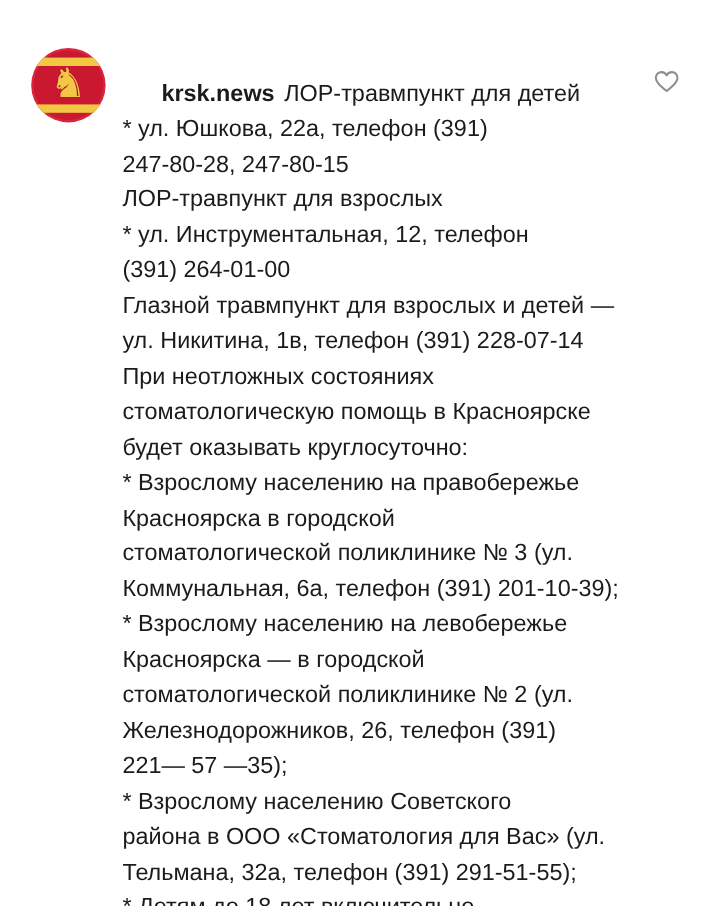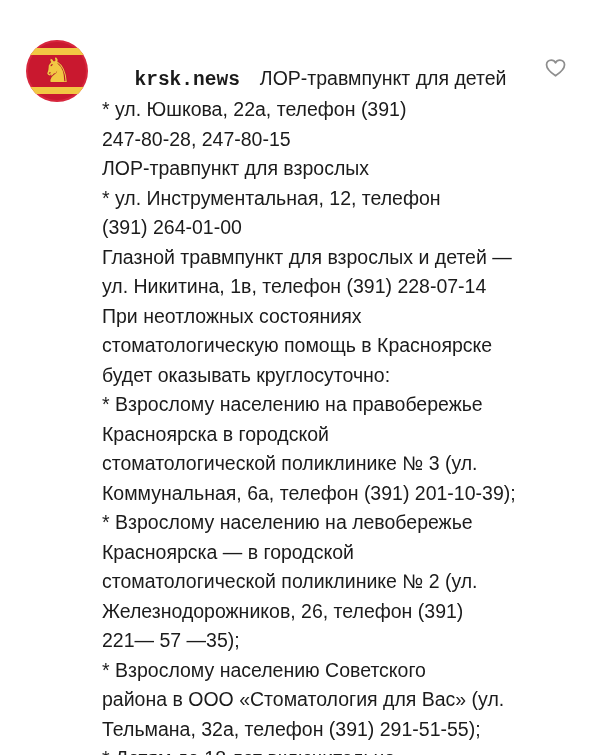--- a/index.html
+++ b/index.html
@@ -78,22 +78,21 @@
   .caption {
     font-size: 19.5px;
     line-height: 29.5px;
     color: #1b1b1b;
     word-wrap: break-word;
     white-space: pre-wrap;
   }
   .username {
     font-weight: bold;
     color: #1b1b1b;
-    margin-right: 20px;
-    font-family: Liberation Mono, monospace;
+    margin-right: 8px;
   }
   .like-btn {
     position: absolute;
     top: 56px;
     right: 32px;
     width: 26px;
     height: 26px;
     cursor: pointer;
   }
   .like-btn svg {

